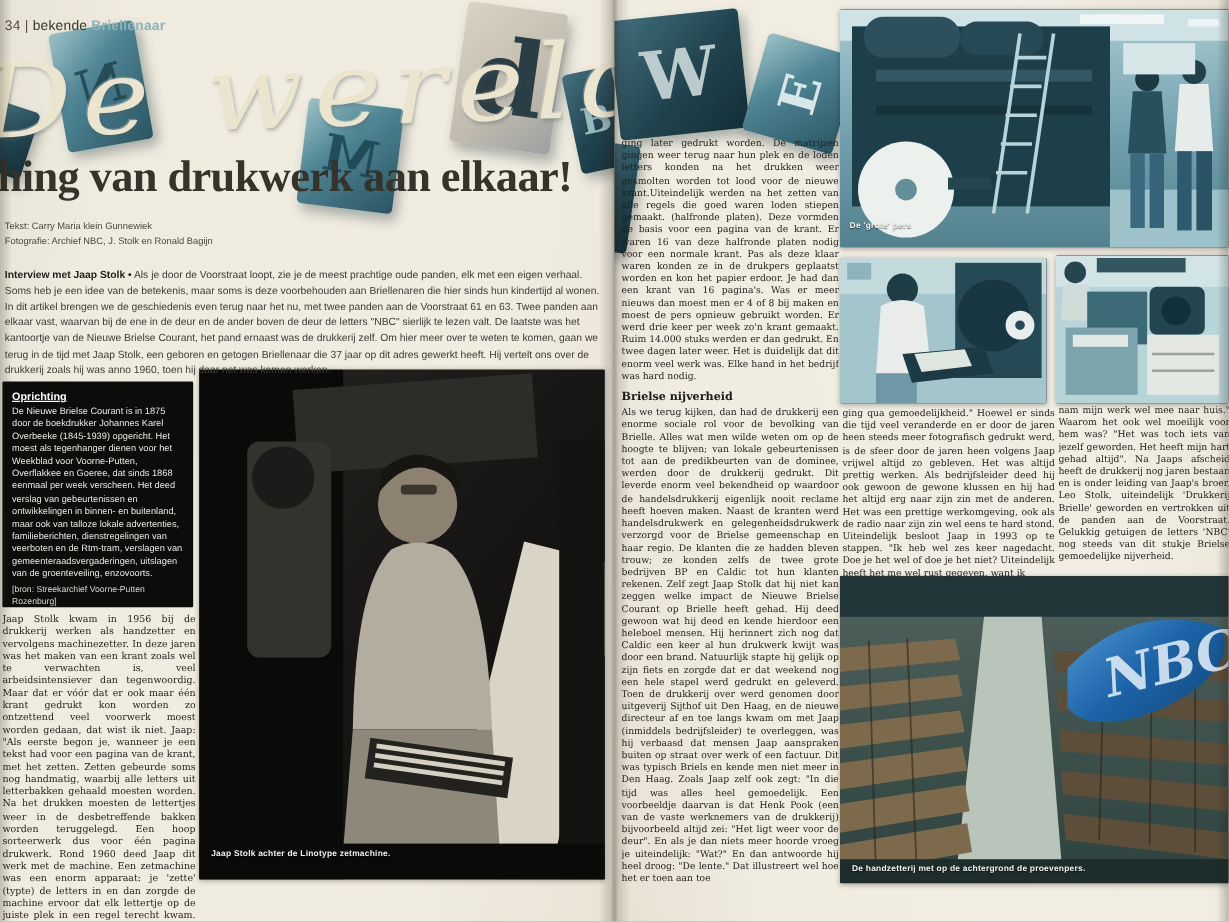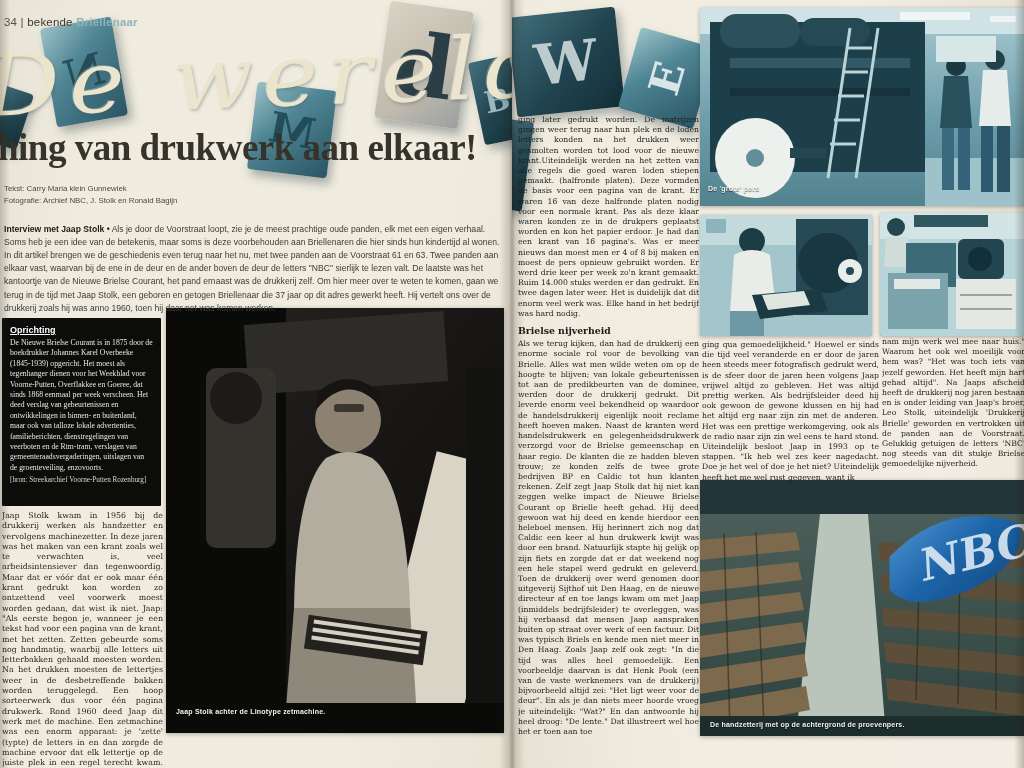--- a/index.html
+++ b/index.html
@@ -35,21 +35,21 @@
   .credits{position:absolute;z-index:6;font-size:7.8px;line-height:1.55;color:#4c483e;}
 
   
   .intro{position:absolute;left:4px;top:214px;width:501px;font-size:8.6px;line-height:13.2px;color:#3d3b34;z-index:6;text-align:left;}
   .intro .lead{font-weight:700;color:#23211b;}
 
   
   .infobox{position:absolute;left:2px;top:318px;width:159px;height:188px;background:#0c0c0b;color:#e9e8e2;
     padding:7px 8px;overflow:hidden;z-index:6;border-radius:1px;}
   .infobox h3{margin:0 0 3px 0;font-size:9px;font-weight:700;color:#fff;text-decoration:underline;}
-  .infobox p{margin:0;font-size:7.7px;line-height:10.4px;font-family:Liberation Serif, serif;}
+  .infobox p{margin:0;font-size:7.7px;line-height:10.4px;}
   .infobox .src{margin-top:2px;font-size:7.2px;color:#d8d7cf;}
 
   
   .serifcol{position:absolute;font-family:"DejaVu Serif",serif;color:#211f1b;text-align:justify;overflow:hidden;z-index:6;}
   .serifcol p{margin:0;}
   .subhead{font-family:"DejaVu Serif",serif;font-weight:700;font-size:9.3px;color:#1d1b17;margin:7px 0 3px 0 !important;}
 
   
   .photo{position:absolute;overflow:hidden;z-index:5;box-shadow:0 1px 4px rgba(40,35,25,0.35);border-radius:1px;background:#23424c;}
   .photo svg{display:block;}

